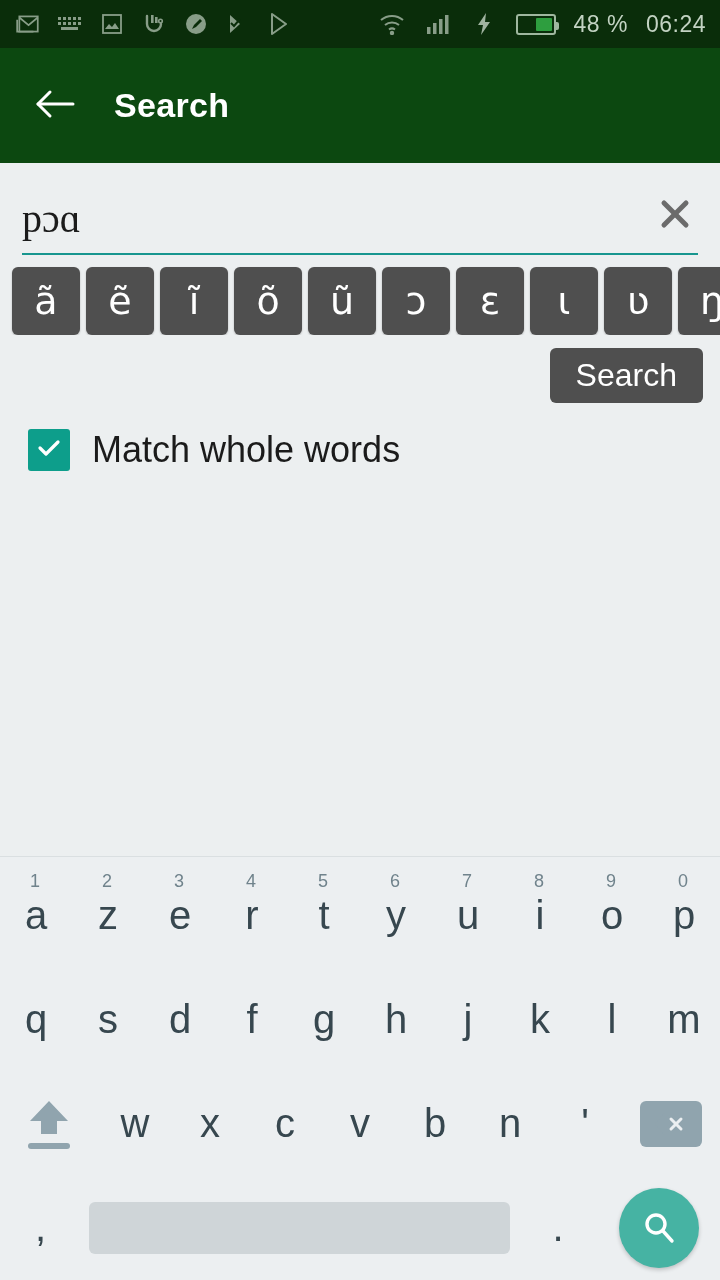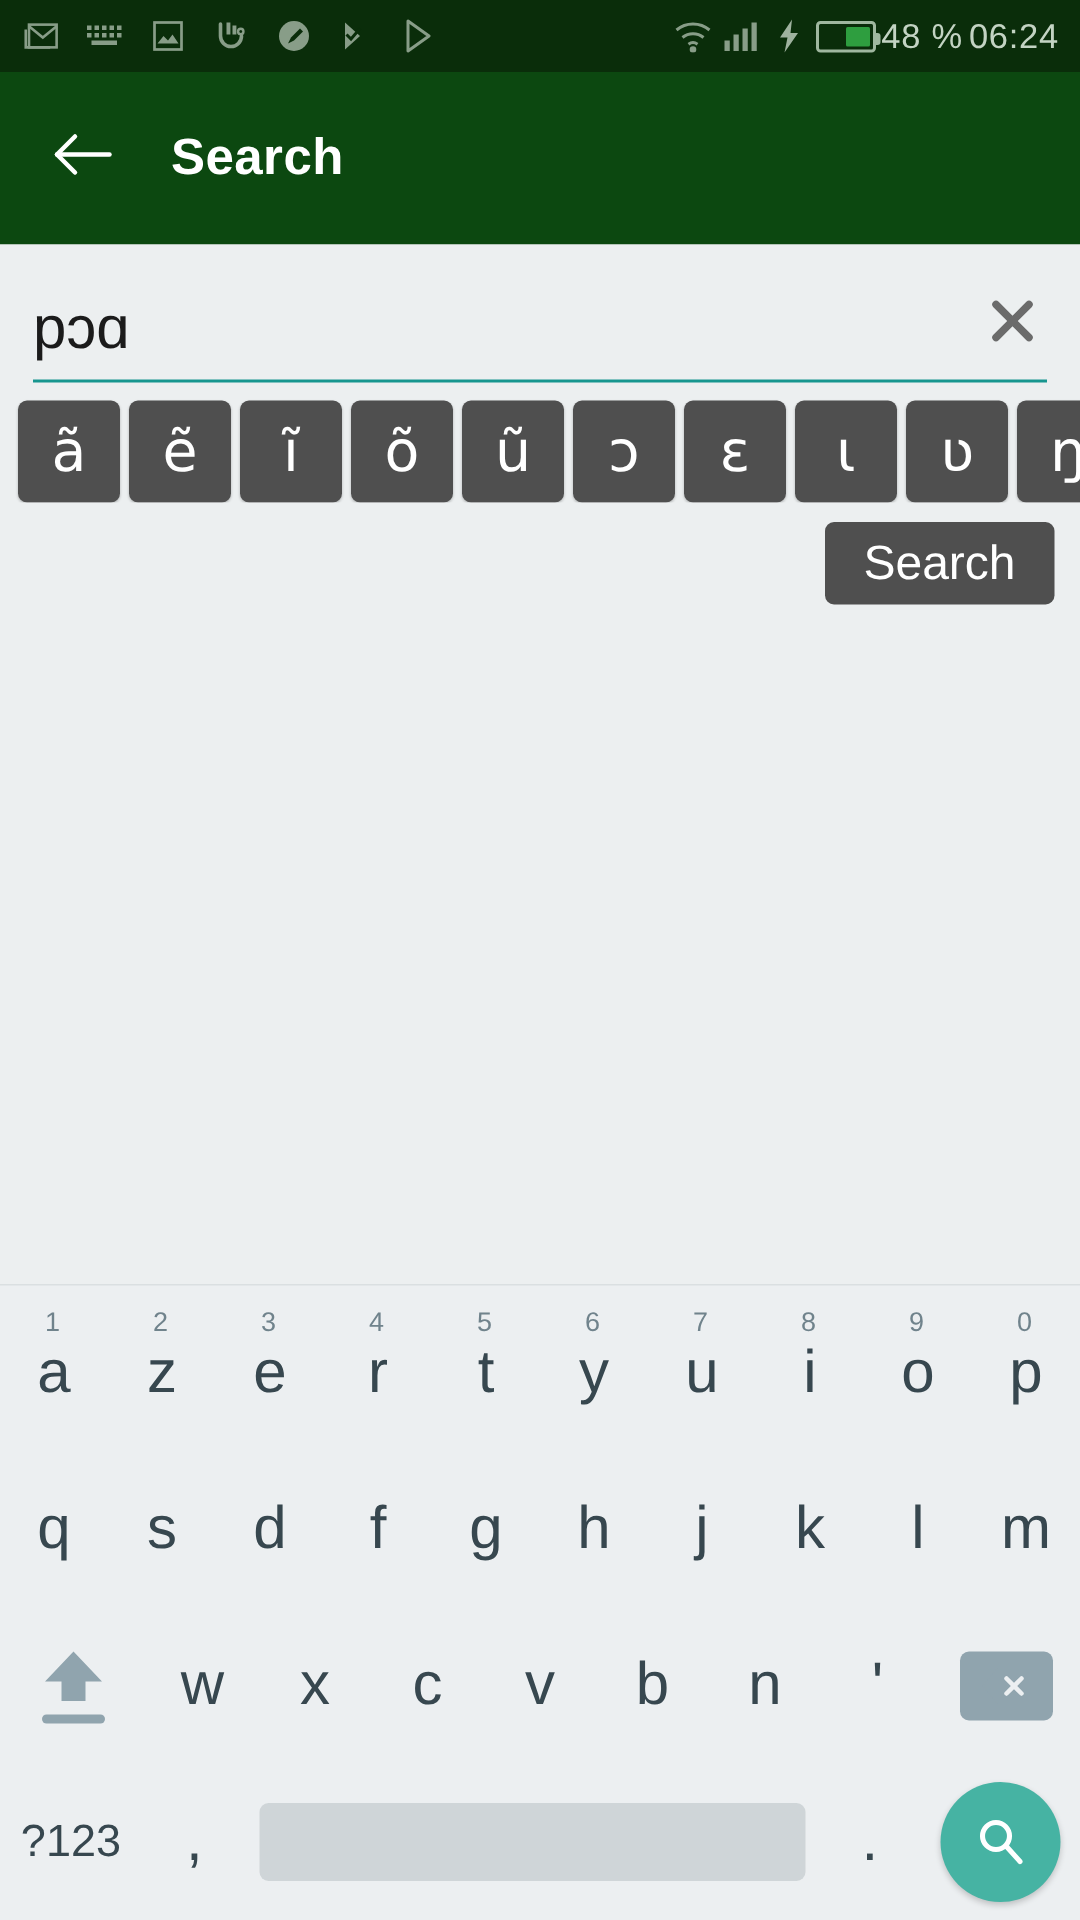--- a/index.html
+++ b/index.html
@@ -13,21 +13,21 @@
 
   
   .statusbar {
     height: 48px; width: 100%;
     background: #0a2d0a;
     display: flex; align-items: center;
     padding: 0 14px;
     color: #b9c9b9;
   }
   .status-left { display: flex; align-items: center; gap: 14px; flex: 1; }
-  .status-right { display: flex; align-items: center; gap: 4px; }
+  .status-right { display: flex; align-items: center; gap: 18px; }
   .sicon { width: 28px; height: 28px; display: flex; align-items: center; justify-content: center; opacity: .72; }
   .sicon svg { display: block; }
   .stext { font-size: 23px; color: #c3d3c3; letter-spacing: .5px; }
   .battery {
     width: 40px; height: 21px; border: 2px solid #9fb79f; border-radius: 3px;
     position: relative; display: flex; align-items: center; padding: 2px; justify-content: flex-end;
   }
   .battery::after {
     content: ""; position: absolute; right: -5px; top: 6px; width: 3px; height: 8px;
     background: #9fb79f; border-radius: 0 2px 2px 0;
@@ -48,21 +48,21 @@
   .content { background: #eceff0; height: 693px; position: relative; }
 
   .search-row {
     margin: 0 22px; padding-top: 30px;
     display: flex; align-items: flex-end; justify-content: space-between;
     border-bottom: 2px solid #17968f;
     padding-bottom: 10px;
   }
   .search-input {
     font-size: 40px; color: #1b1b1b; background: transparent; border: none;
-    outline: none; width: 560px; font-family: Liberation Sans, sans-serif;
+    outline: none; width: 560px; font-family: Liberation Serif, serif;
     padding: 0; line-height: 1.2;
   }
   .clear-btn { width: 46px; height: 46px; display: flex; align-items: center; justify-content: center; cursor: pointer; margin-bottom: 4px; }
 
   .char-strip {
     display: flex; gap: 6px; padding: 12px 12px 0 12px;
     overflow: hidden; width: 720px;
   }
   .char-key {
     min-width: 68px; height: 68px; flex: 0 0 68px;
@@ -253,20 +253,30 @@
       <div class="char-key">ɩ</div>
       <div class="char-key">ʋ</div>
       <div class="char-key">ŋ</div>
 
     </div>
 
     <div class="search-btn-row">
       <button class="search-btn">Search</button>
     </div>
 
+    <div class="checkbox-row">
+      <span class="checkbox">
+        <span>
+          <svg width="28" height="28" viewBox="0 0 28 28" fill="none" stroke="#ffffff" stroke-width="3.2" stroke-linecap="round" stroke-linejoin="round">
+            <path d="M5 14l6 6L23 8"></path>
+          </svg>
+        </span>
+      </span>
+      <span class="checkbox-label">Match whole words</span>
+    </div>
 
   </div>
 
   <div class="keyboard">
 
     <div class="kb-row">
       <div class="key">
         <span class="key-num">1</span>
         <span class="key-letter">a</span>
       </div>
@@ -378,23 +388,20 @@
             <g stroke="#eceff1" stroke-width="3" stroke-linecap="round">
               <path d="M17 8l10 10"></path>
                 <path d="M27 8L17 18"></path>
             </g>
           </svg>
         </span>
       </div>
     </div>
 
     <div class="kb-row">
-      <div class="key key-sym">
-        <span class="key-letter" style="font-size:30px">?123</span>
-      </div>
       <div class="key key-comma">
         <span class="key-letter">,</span>
       </div>
       <div class="key key-space">
         <span class="spacebar"></span>
       </div>
       <div class="key key-period">
         <span class="key-letter">.</span>
       </div>
       <div class="key key-enter">

